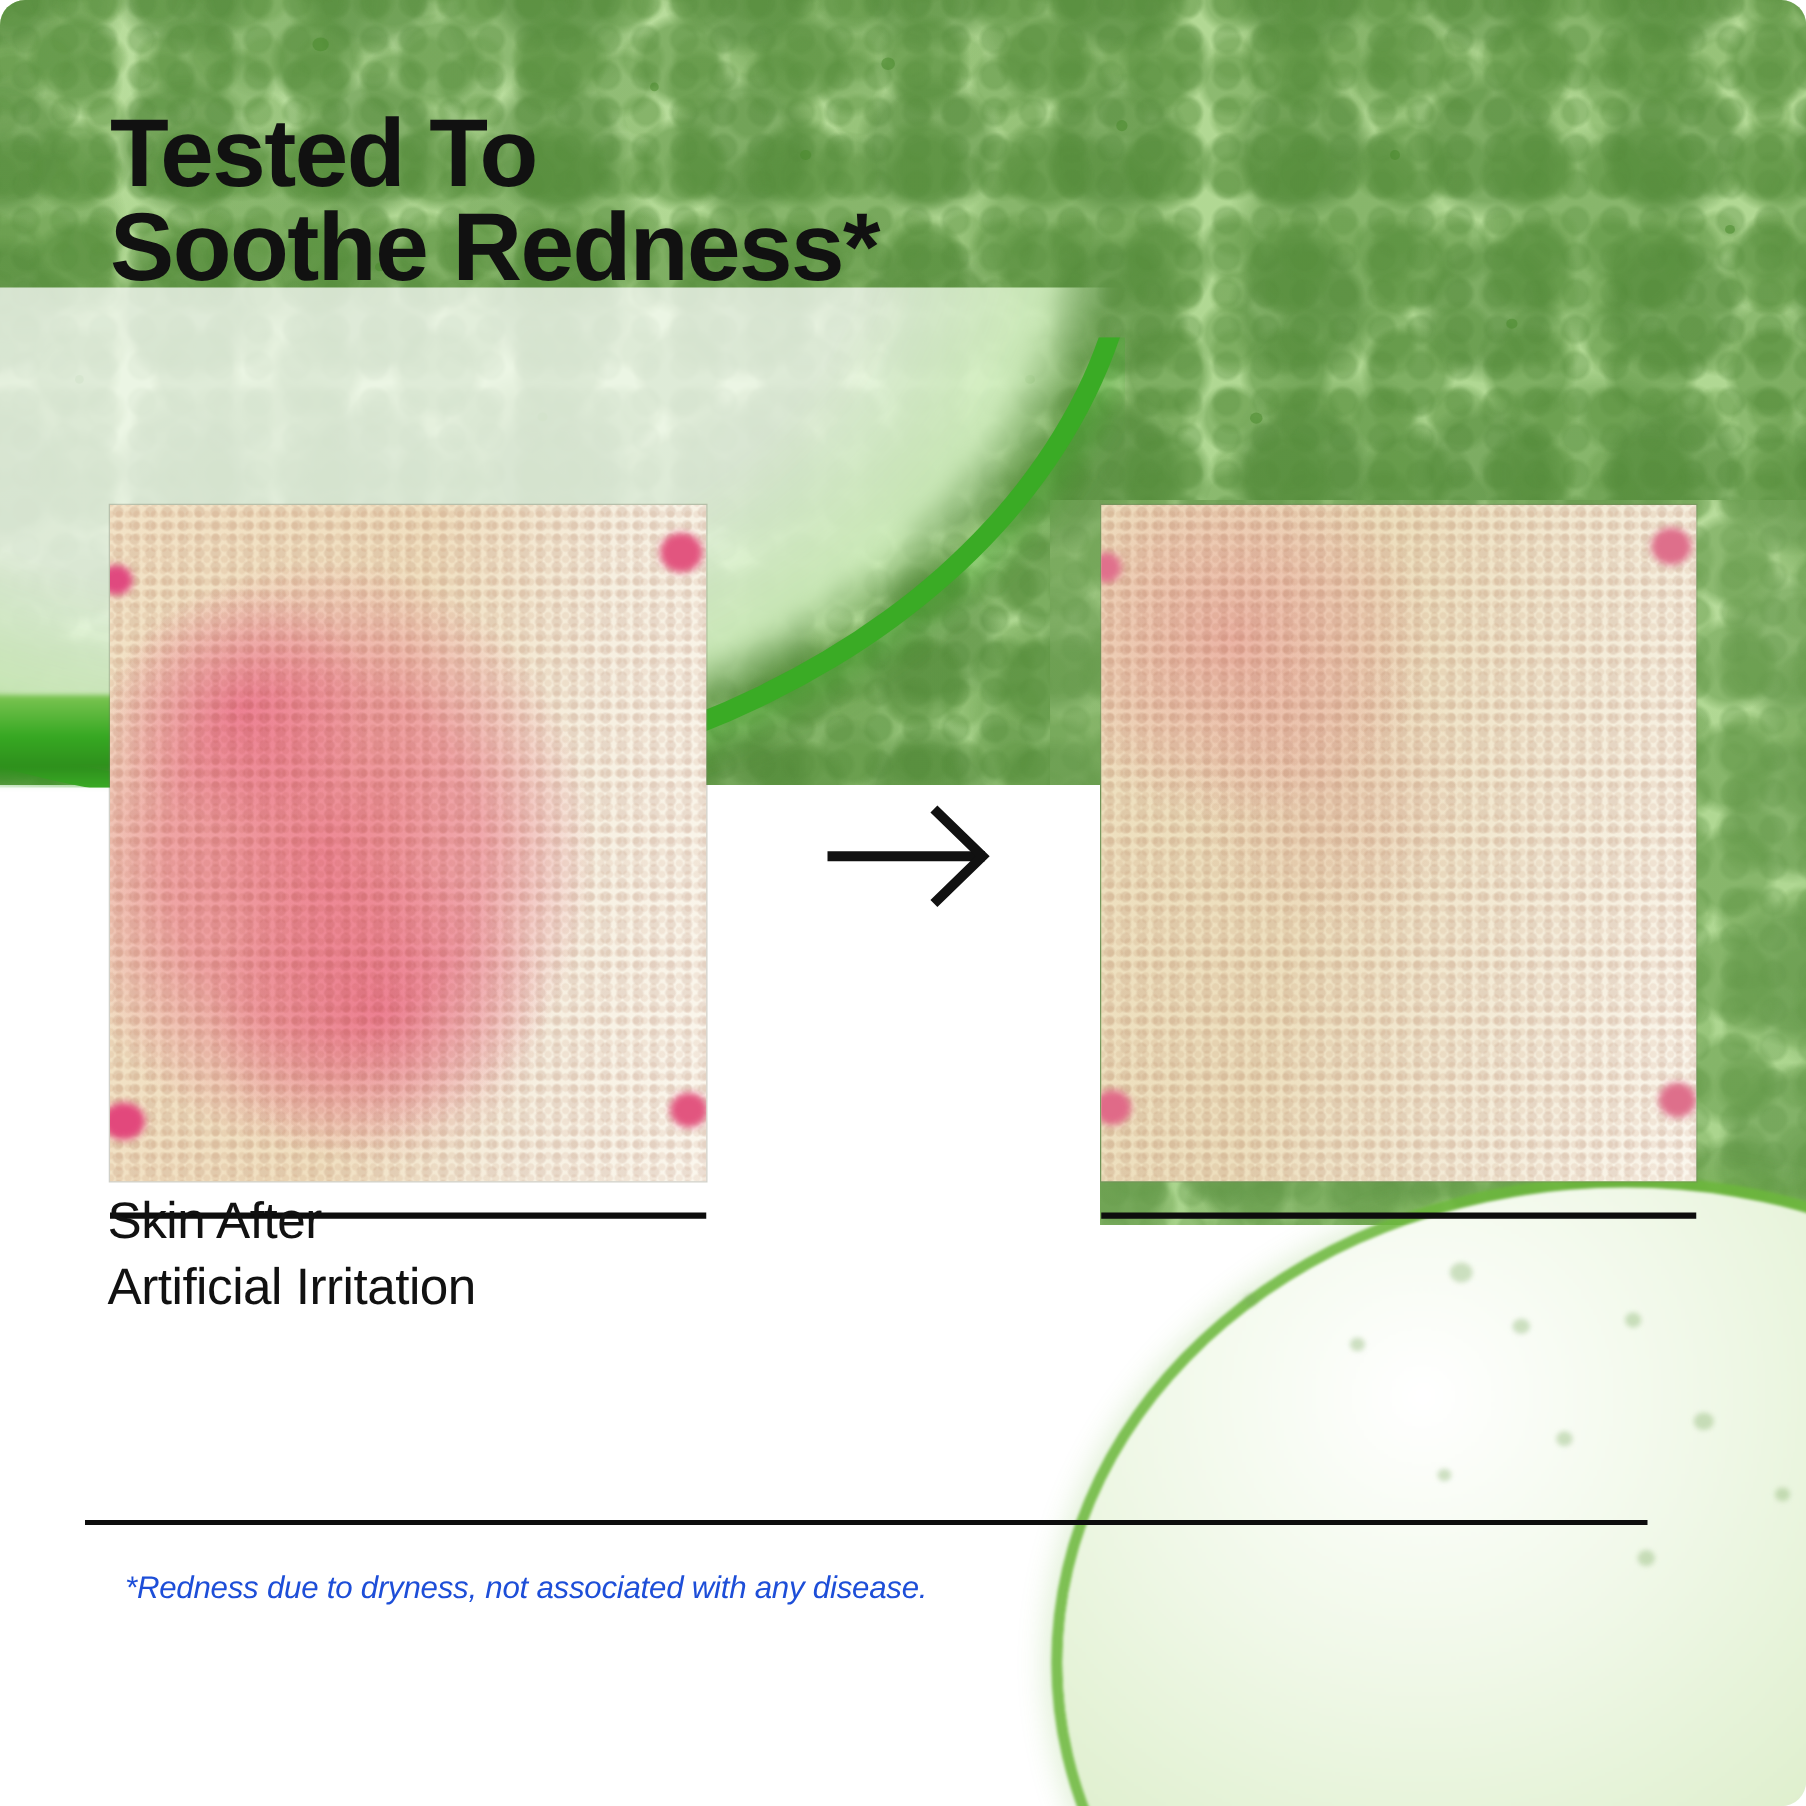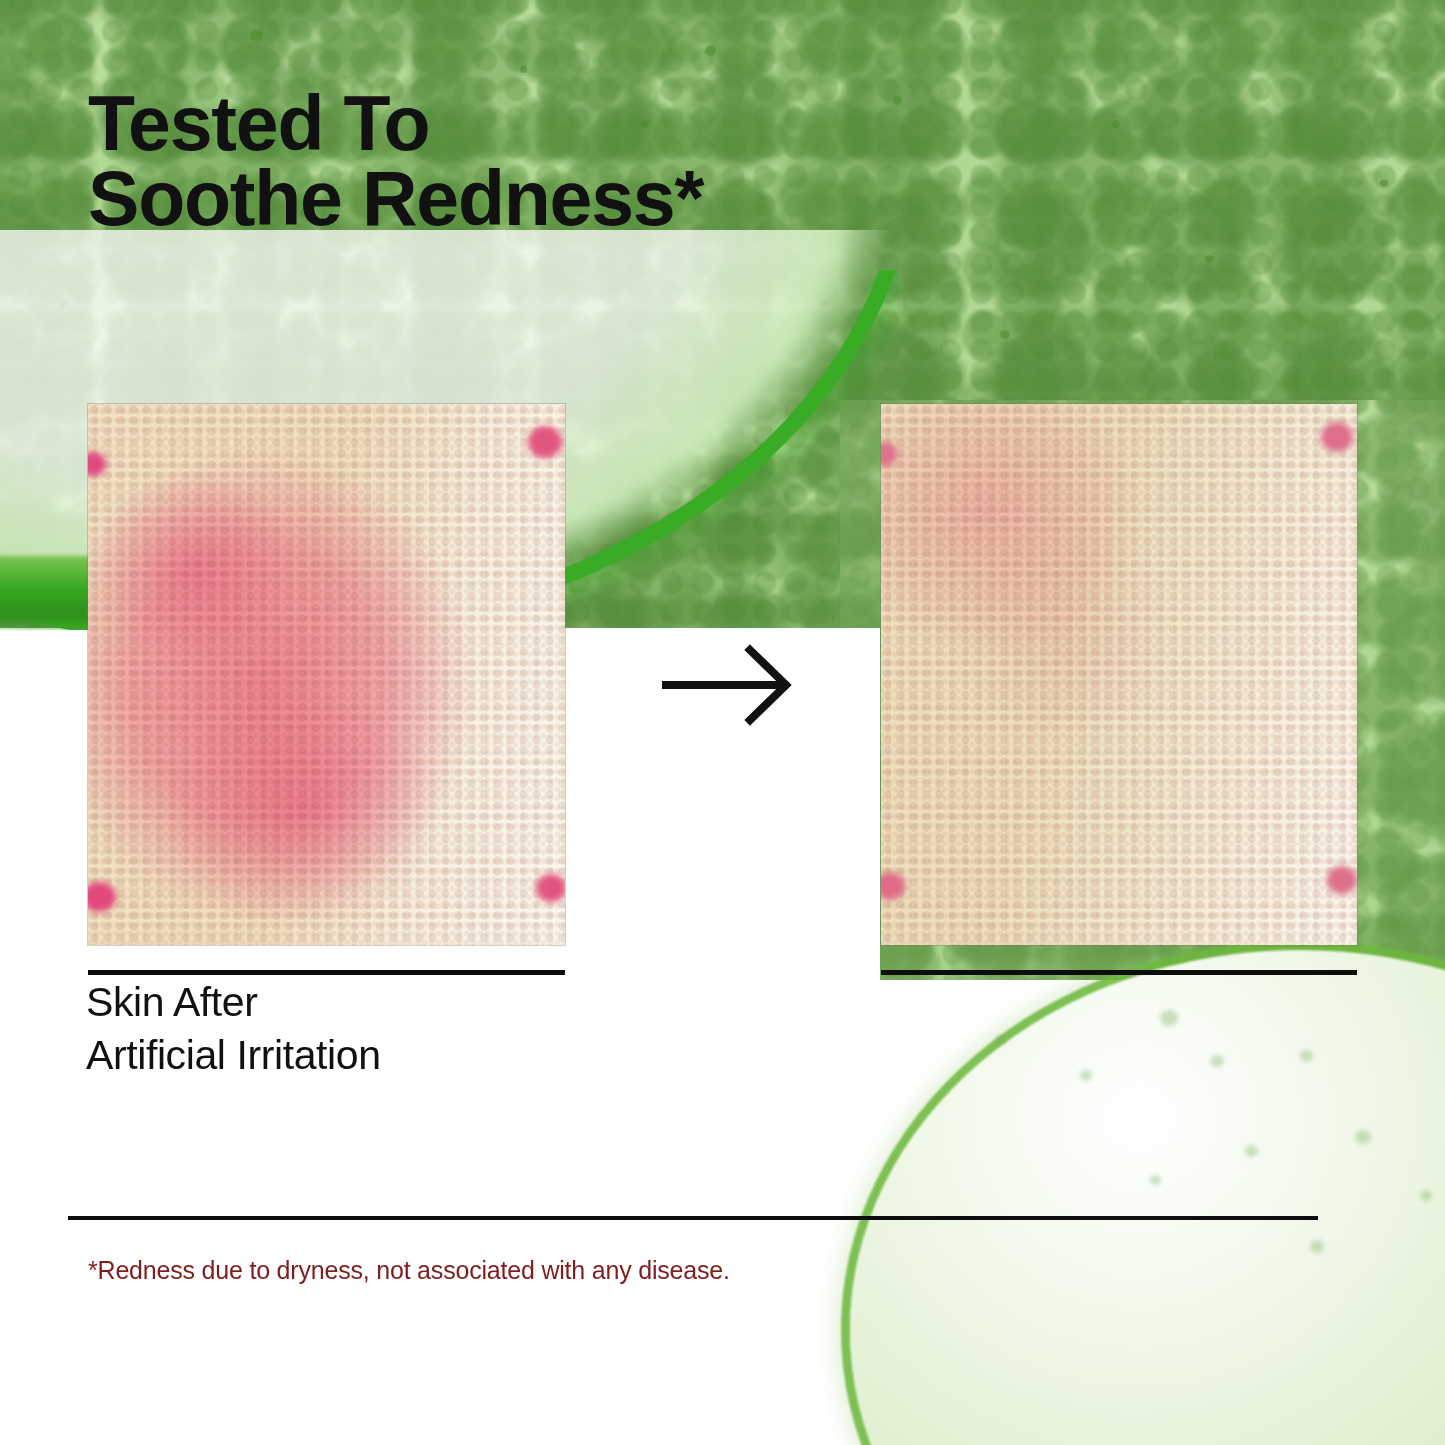--- a/index.html
+++ b/index.html
@@ -2,21 +2,21 @@
 <html><head>
 <meta charset="utf-8">
 <style>
   html,body{margin:0;padding:0;}
   body{
     width:1445px;height:1445px;
     background:#ffffff;
     font-family:"Liberation Sans", sans-serif;
     overflow:hidden;
   }
-  #stage{position:relative;width:1445px;height:1445px;overflow:hidden;background:#fff;}
+  #stage{position:relative;width:1445px;height:1445px;overflow:hidden;background:#fff;border-radius:20px;}
 
   
   .bg-layer{position:absolute;inset:0;overflow:hidden;}
 
   
   .gel-top{
     position:absolute;left:0;top:0;width:1445px;height:640px;
     background:
       radial-gradient(ellipse 700px 220px at 300px 40px, #bde0a2 0%, rgba(189,224,162,0) 70%),
       linear-gradient(180deg,#b2d894 0%, #b0d893 55%, #a9d48c 100%);
@@ -133,26 +133,26 @@
   .headline{
     position:absolute;left:88px;top:86px;
     font-size:77px;line-height:.98;font-weight:700;letter-spacing:-1.2px;
     color:#111111;white-space:pre-line;
   }
   .caption{
     position:absolute;
     font-size:41px;line-height:1.3;font-weight:400;letter-spacing:-.4px;
     white-space:pre-line;color:#111111;
   }
-  .caption-before{left:86px;top:976px;}
+  .caption-before{left:86px;top:950px;}
   .caption-after{left:886px;top:998px;font-weight:700;color:#5aa51e;}
 
   .footnotes{
-    position:absolute;left:88px;top:1252px;width:1265px;
-    font-size:25px;line-height:1.46;color:#7f1d1d;letter-spacing:-.2px;
+    position:absolute;left:100px;top:1252px;width:1265px;
+    font-size:25px;line-height:1.46;color:#1d4ed8;letter-spacing:-.2px;font-style:italic;
   }
   .footnotes div{white-space:normal;}
 
   .arrow{position:absolute;left:660px;top:640px;width:140px;height:90px;}
 </style>
 </head>
 <body>
 
 <div id="stage">
 

